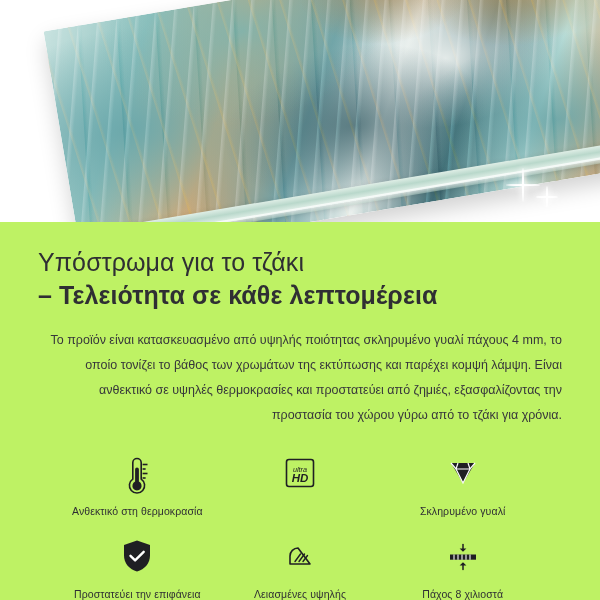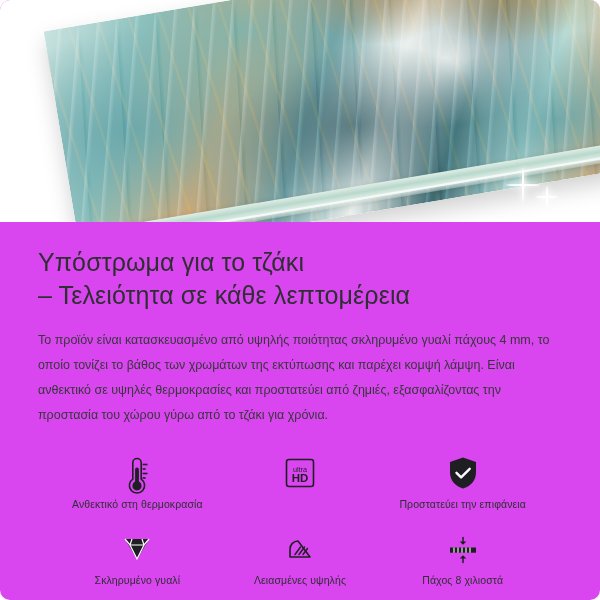--- a/index.html
+++ b/index.html
@@ -10,23 +10,22 @@
     width: 600px;
     height: 600px;
     background: #ffffff;
     font-family: "Liberation Sans", sans-serif;
     overflow: hidden;
   }
   .page {
     position: relative;
     width: 600px;
     height: 600px;
-    background: #d946ef;
+    background: #bef264;
     overflow: hidden;
-    border-radius: 10px;
   }
 
   
   .hero {
     position: relative;
     width: 600px;
     height: 222px;
     overflow: hidden;
     background: #ffffff;
   }
@@ -117,28 +116,29 @@
     margin: 24px 0 0 0;
     color: #2f2f33;
     font-size: 25px;
     line-height: 1.32;
     font-weight: 400;
     letter-spacing: 0.1px;
     max-width: 520px;
   }
   .headline .line2 {
     display: block;
+    font-weight: bold;
   }
   .body-copy {
     margin: 16px 0 0 0;
     color: #37373b;
     font-size: 12.5px;
     line-height: 2.0;
     max-width: 526px;
-    text-align: left;
+    text-align: right;
   }
 
   
   .features {
     margin-top: 22px;
     display: grid;
     grid-template-columns: repeat(3, 1fr);
     row-gap: 16px;
     column-gap: 0;
     padding: 0 18px;
@@ -147,23 +147,24 @@
     display: flex;
     flex-direction: column;
     align-items: center;
     text-align: center;
   }
   .feature-icon {
     height: 46px;
     display: flex;
     align-items: center;
     justify-content: flex-start;
+    font-style: italic;
   }
   .feature-label {
-    margin-top: 2px;
+    margin-top: 9px;
     font-size: 10.5px;
     color: #2f2f33;
     letter-spacing: 0.1px;
   }
   svg { display: block; }
 </style>
 </head>
 <body>
 
 <div class="page">
@@ -209,45 +210,45 @@
             <rect x="8.5" y="8.5" width="27" height="27" rx="2.5" fill="none" stroke="#1f1f23" stroke-width="1.6"></rect>
             <text x="22" y="20.5" text-anchor="middle" font-family="Liberation Sans, sans-serif" font-size="7.2" fill="#1f1f23">ultra</text>
             <text x="22" y="31" text-anchor="middle" font-family="Liberation Sans, sans-serif" font-size="11.5" font-weight="bold" fill="#1f1f23">HD</text>
           </svg>
         </div>
       </div>
 
       <div class="feature">
         <div class="feature-icon">
           <svg width="44" height="44" viewBox="0 0 44 44">
-            <path d="M22 6.5l13 4.6v10.2c0 8.2-5.4 14.1-13 16.2-7.6-2.1-13-8-13-16.2V11.1L22 6.5z" fill="#1f1f23"></path>
-            <path d="M15.5 21.8l4.6 4.6 8.6-8.6" fill="none" stroke="#ffffff" stroke-width="2.4" stroke-linecap="round" stroke-linejoin="round"></path>
-          </svg>
-        </div>
-        <div class="feature-label">Προστατεύει την επιφάνεια</div>
-      </div>
-
-      <div class="feature">
-        <div class="feature-icon">
-          <svg width="44" height="44" viewBox="0 0 44 44">
             <path d="M10 12h24l-12 20z" fill="#1f1f23"></path>
             <g stroke="#ffffff" stroke-width="1.2" fill="none">
               <path d="M10 12l5 6h14l5-6"></path>
               <path d="M15 18l7 14 7-14"></path>
               <path d="M17 12l-2 6"></path>
               <path d="M27 12l2 6"></path>
             </g>
           </svg>
         </div>
         <div class="feature-label">Σκληρυμένο γυαλί</div>
       </div>
 
       <div class="feature">
         <div class="feature-icon">
           <svg width="44" height="44" viewBox="0 0 44 44">
+            <path d="M22 6.5l13 4.6v10.2c0 8.2-5.4 14.1-13 16.2-7.6-2.1-13-8-13-16.2V11.1L22 6.5z" fill="#1f1f23"></path>
+            <path d="M15.5 21.8l4.6 4.6 8.6-8.6" fill="none" stroke="#ffffff" stroke-width="2.4" stroke-linecap="round" stroke-linejoin="round"></path>
+          </svg>
+        </div>
+        <div class="feature-label">Προστατεύει την επιφάνεια</div>
+      </div>
+
+      <div class="feature">
+        <div class="feature-icon">
+          <svg width="44" height="44" viewBox="0 0 44 44">
             <path d="M12 30h20a0 0 0 0 0 0 0L20 14c-4.4 0-8 3.6-8 8v8z" fill="none" stroke="#1f1f23" stroke-width="1.6" stroke-linejoin="round"></path>
             <g stroke="#1f1f23" stroke-width="1.4" stroke-linecap="round">
               <line x1="17" y1="27.5" x2="22.5" y2="20"></line>
               <line x1="21" y1="27.5" x2="26.5" y2="20"></line>
               <line x1="25" y1="27.5" x2="29.5" y2="21.5"></line>
             </g>
           </svg>
         </div>
         <div class="feature-label">Λειασμένες υψηλής</div>
       </div>

